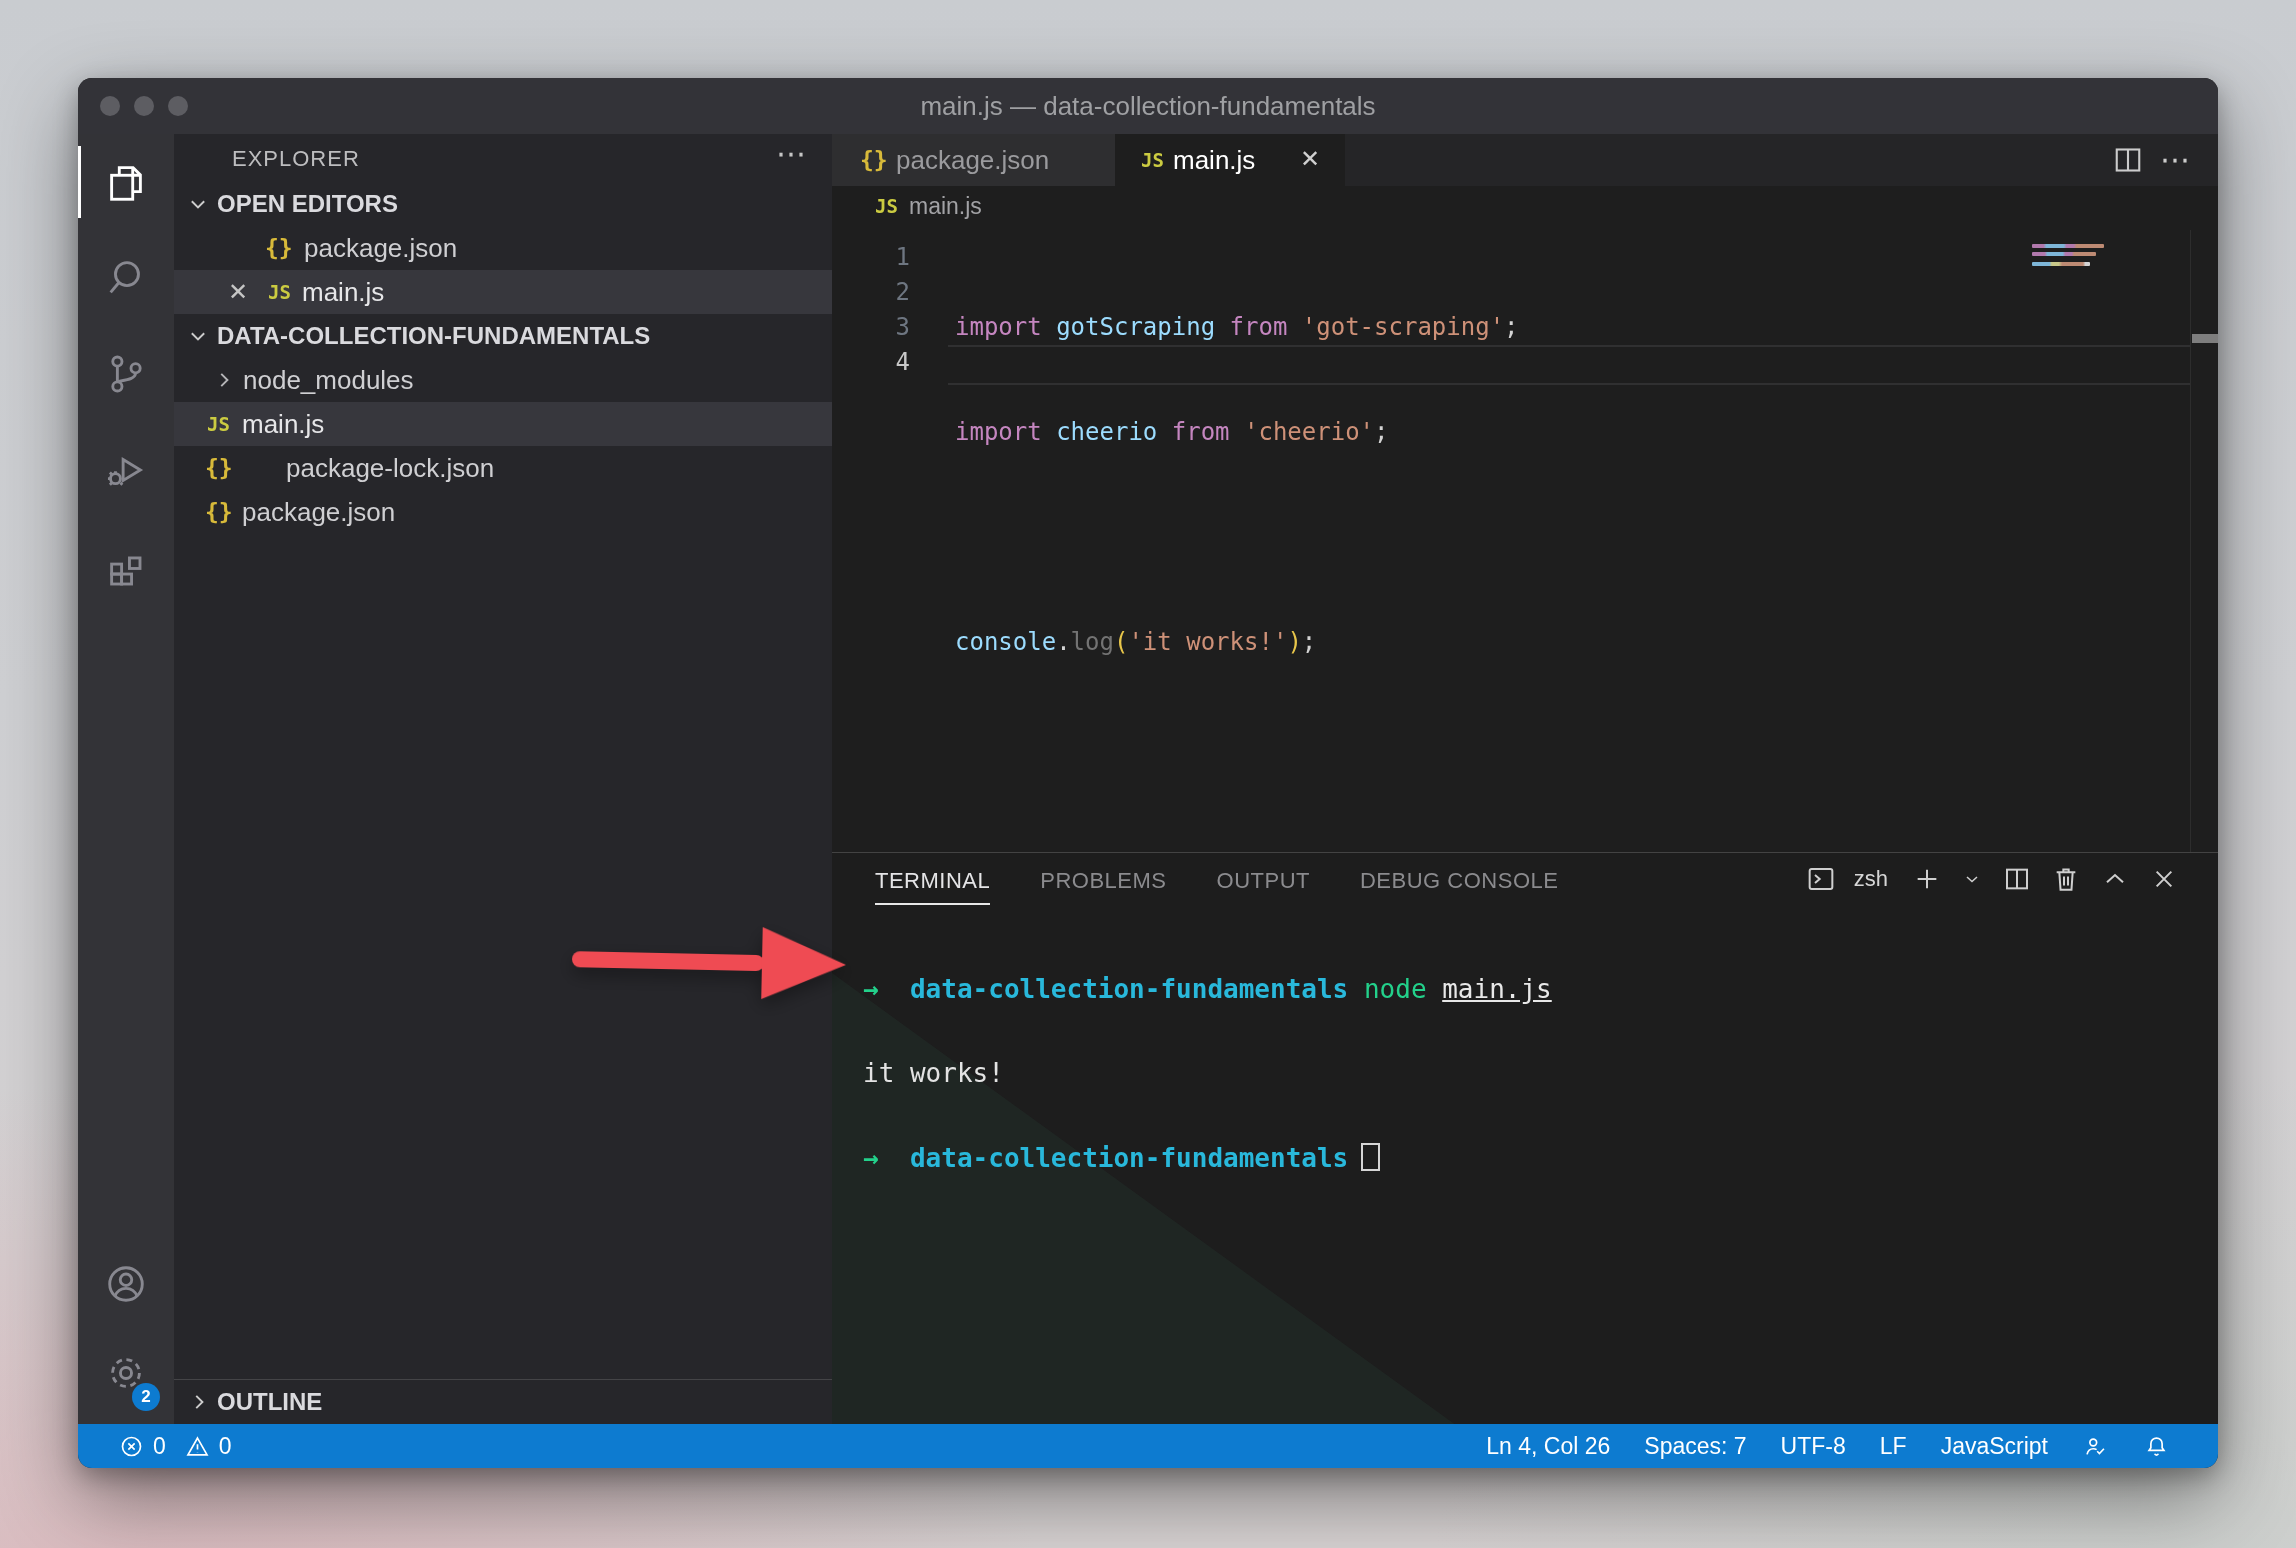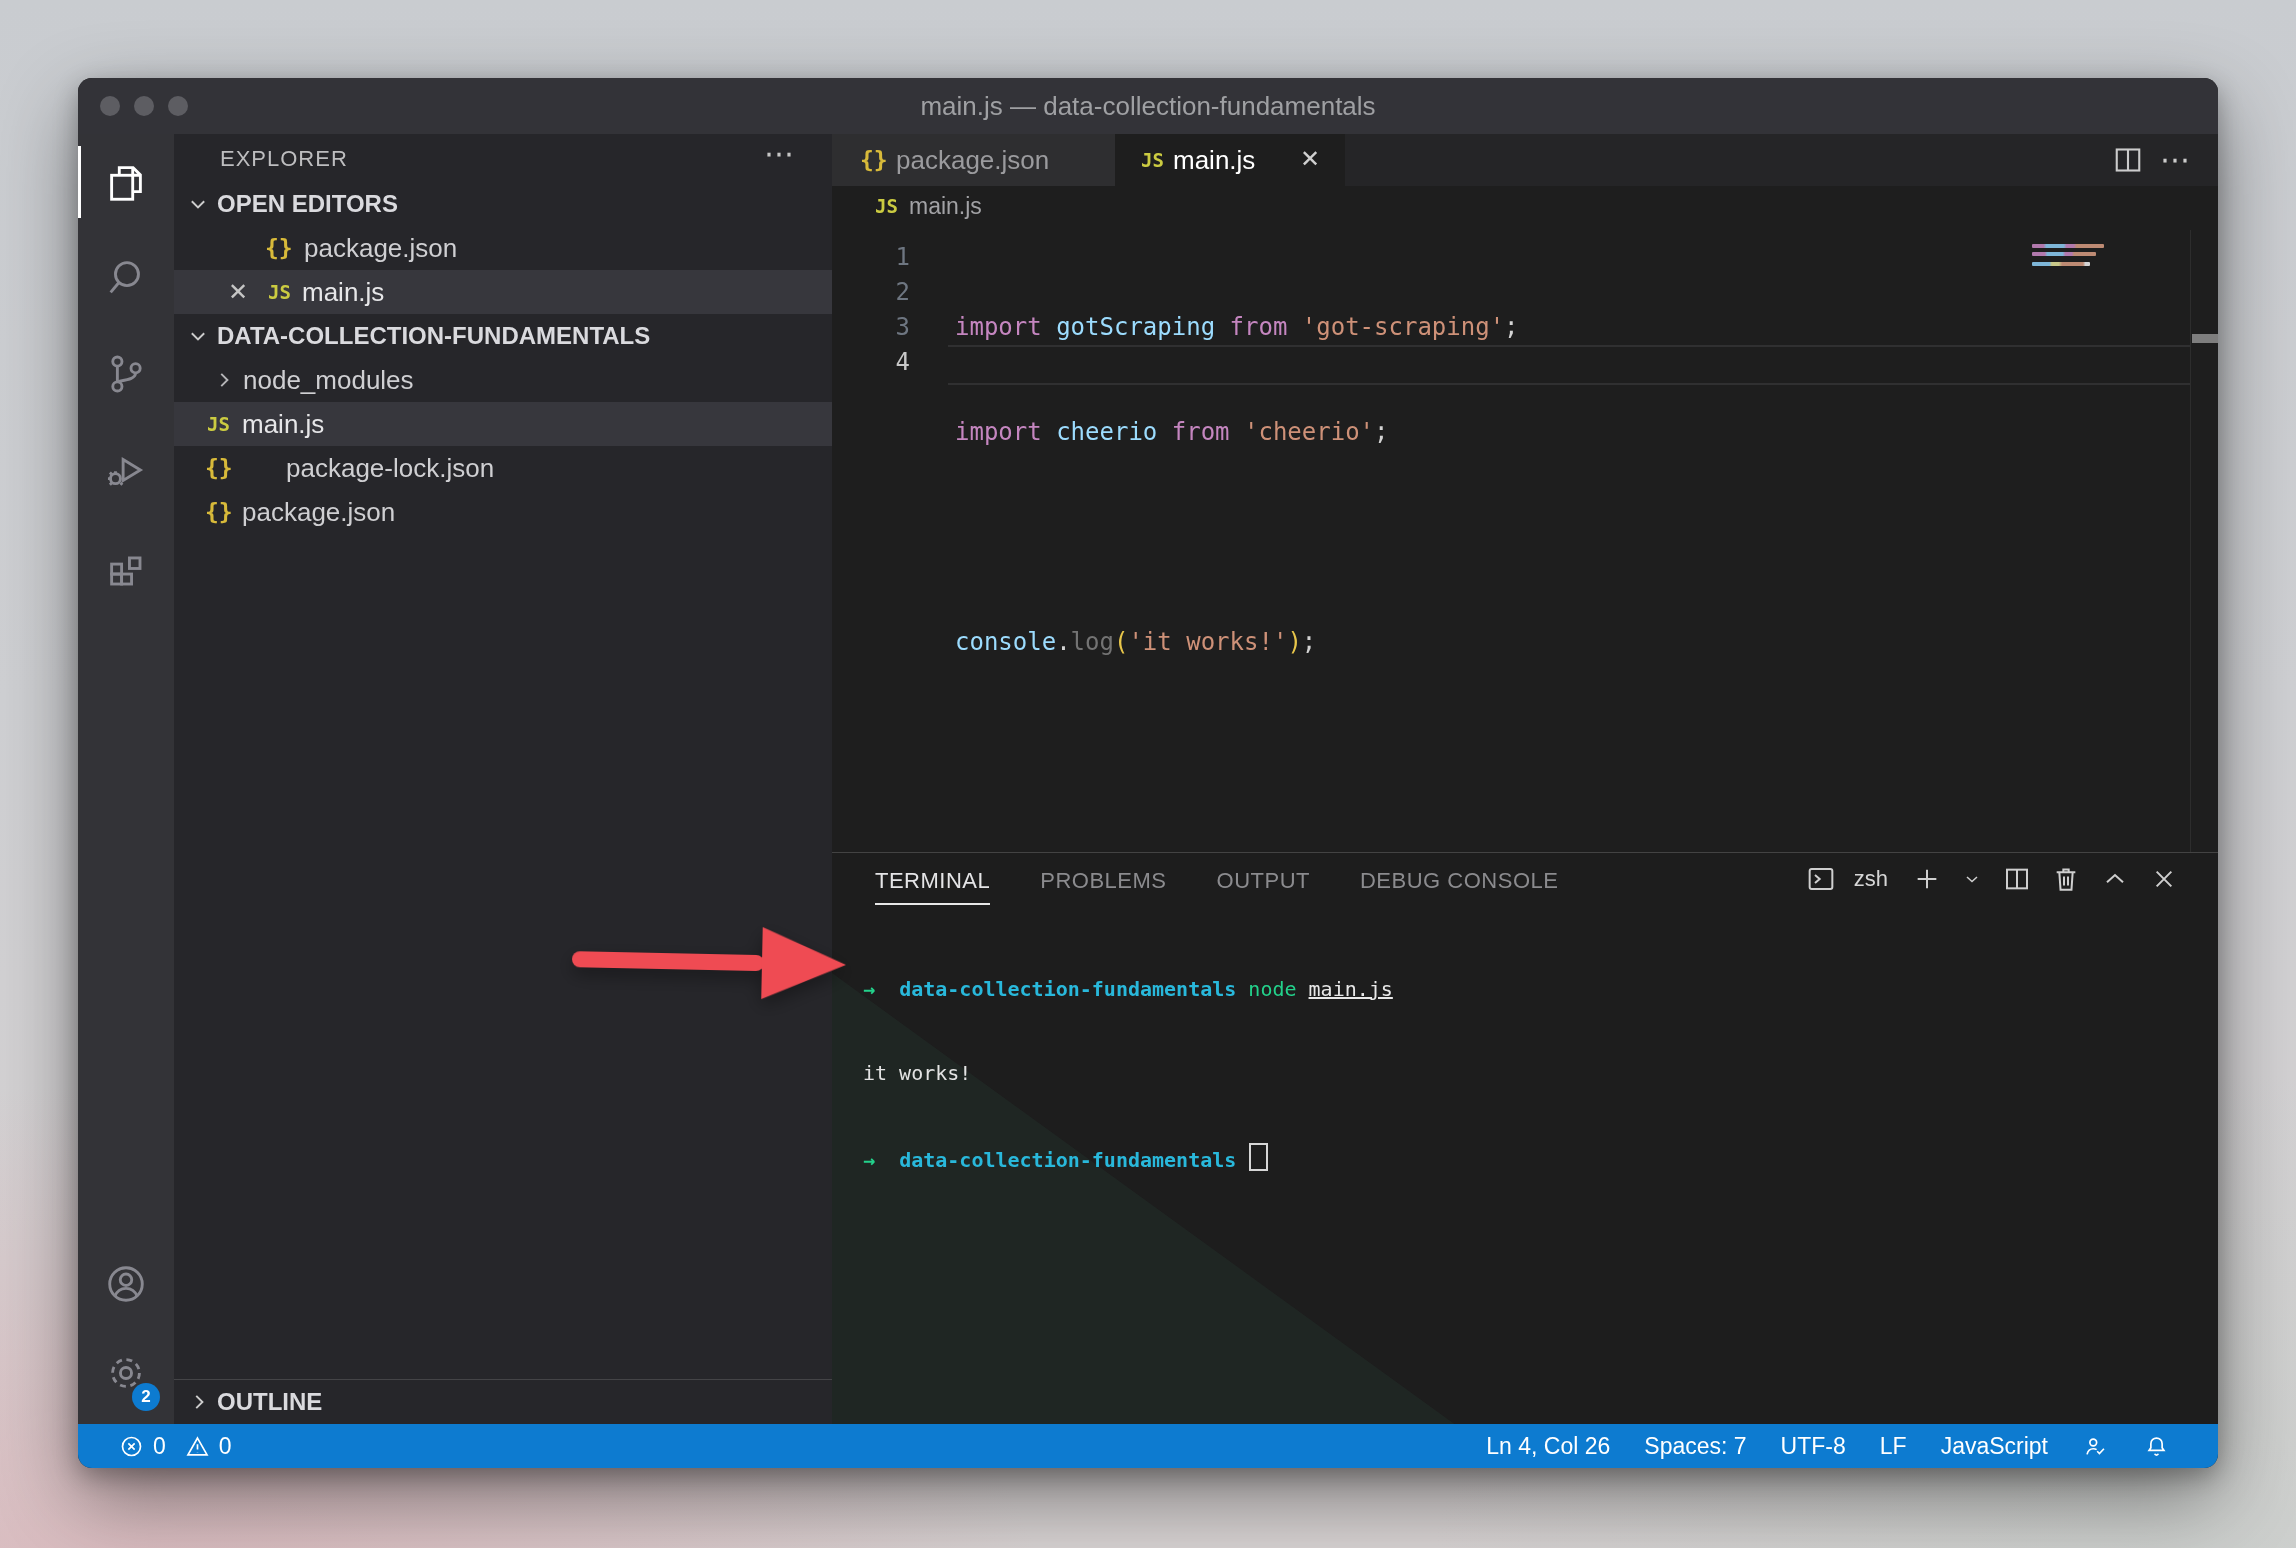--- a/index.html
+++ b/index.html
@@ -25,21 +25,21 @@
   .main{position:absolute;left:0;top:56px;width:2140px;height:1290px;}
   .activitybar{position:absolute;left:0;top:0;width:96px;height:1290px;background:#333337;}
   .acell{position:absolute;left:0;width:96px;height:96px;display:flex;align-items:center;justify-content:center;}
   .acell svg{width:46px;height:46px;}
   .aind{position:absolute;left:0;top:12px;width:3px;height:72px;background:#ffffff;}
   .badge{position:absolute;right:14px;bottom:10px;width:28px;height:28px;border-radius:50%;
          background:#0d7bd0;color:#fff;font-size:17px;font-weight:bold;
          display:flex;align-items:center;justify-content:center;}
   
   .sidebar{position:absolute;left:96px;top:0;width:658px;height:1290px;background:#26262a;color:#cccccc;}
-  .sb-head{position:absolute;left:4px;top:0;width:100%;height:46px;text-align:center;}
+  .sb-head{position:absolute;left:16px;top:0;width:100%;height:46px;text-align:center;}
   .sb-title{position:absolute;left:42px;top:12px;font-size:22px;letter-spacing:1px;color:#bdbdbf;}
   .sb-more{position:absolute;right:40px;top:2px;font-size:30px;color:#c5c5c5;letter-spacing:2px;}
   .sec{position:absolute;left:0;width:100%;height:44px;font-weight:bold;font-size:24px;color:#dadade;}
   .sec .chev{position:absolute;left:13px;top:11px;}
   .sec .lbl{position:absolute;left:43px;top:8px;white-space:nowrap;}
   .row{position:absolute;left:0;width:100%;height:44px;font-size:26px;color:#cfcfd2;}
   .row.sel{background:#37373d;color:#e6e6e8;}
   .row .txt{position:absolute;top:7px;white-space:nowrap;}
   .jsbadge{font-family:"DejaVu Sans Mono",monospace;font-weight:bold;color:#cbcb41;font-size:19px;}
   .braces{font-family:"DejaVu Sans Mono",monospace;font-weight:bold;color:#d8ba3a;font-size:23px;}
@@ -87,21 +87,21 @@
              clip-path:polygon(0 21%,45% 100%,0 100%);}
   .ptabs{position:absolute;left:43px;top:0;height:56px;display:flex;gap:50px;align-items:center;
          font-size:22px;letter-spacing:.5px;color:#8b8b8e;}
   .ptab{position:relative;height:56px;line-height:56px;}
   .ptab.active{color:#e4e4e6;}
   .ptab.active::after{content:"";position:absolute;left:0;right:0;bottom:4px;height:2px;background:#e7e7e7;}
   .pactions{position:absolute;right:38px;top:10px;display:flex;gap:17px;align-items:center;color:#cfcfcf;}
   .pactions svg{width:32px;height:32px;}
   .pshell{font-size:22px;color:#d6d6d6;margin-right:6px;}
   .tcontent{position:absolute;left:31px;top:66px;font-family:"DejaVu Sans Mono",monospace;
-            font-size:20px;line-height:28px;white-space:pre;color:#e3e3e3;}
+            font-size:26px;line-height:28px;white-space:pre;color:#e3e3e3;}
   .tgreen{color:#23d18b;font-weight:bold;} .tcyan{color:#29b8db;font-weight:bold;}
   .tcmd{color:#23d18b;} .tlink{color:#e8e8e8;text-decoration:underline;}
   .tcursor{display:inline-block;width:15px;height:24px;border:2px solid #d6d6d6;
            vertical-align:-4px;margin-left:13px;}
   
   .statusbar{position:absolute;left:0;top:1346px;width:2140px;height:44px;background:#0d7bd0;
              color:#ffffff;font-size:23px;}
   .st-left{position:absolute;left:40px;top:0;height:44px;display:flex;align-items:center;gap:8px;}
   .st-right{position:absolute;right:48px;top:0;height:44px;display:flex;align-items:center;gap:34px;}
   .st-item{display:flex;align-items:center;gap:8px;white-space:nowrap;}

